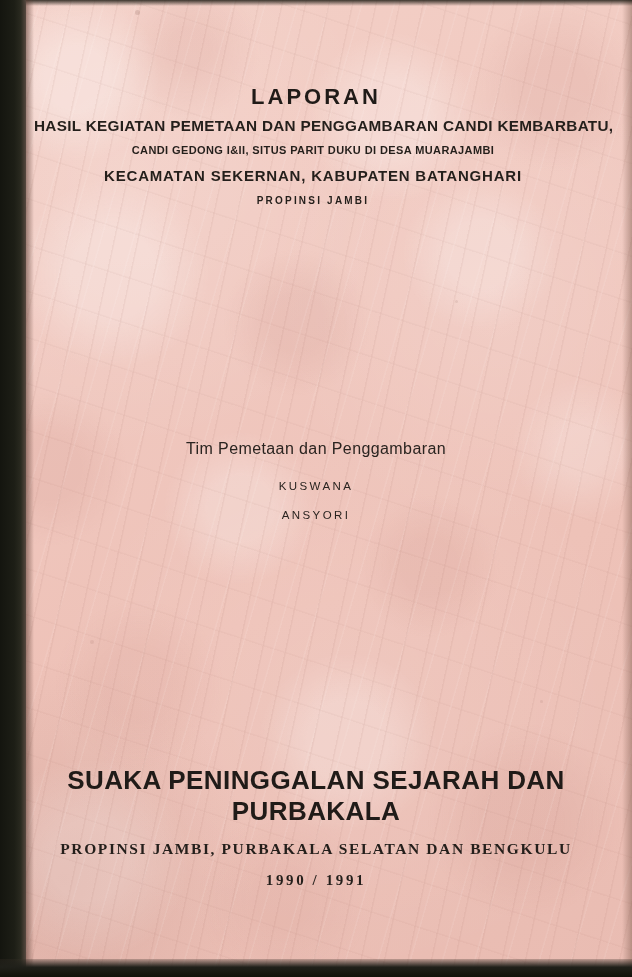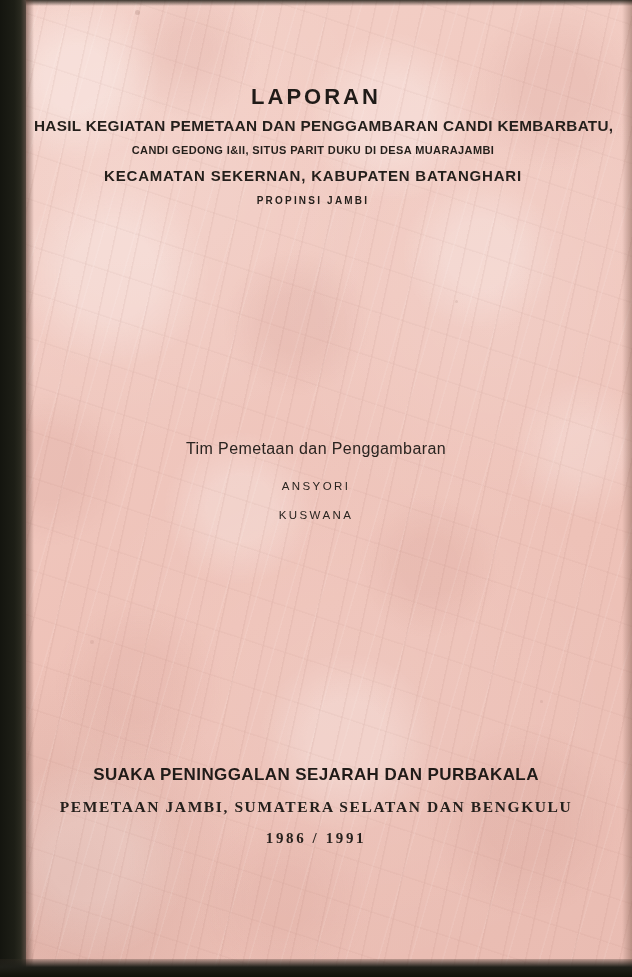--- a/index.html
+++ b/index.html
@@ -149,21 +149,21 @@
     font-size: 11.5px;
     letter-spacing: 2.4px;
     color: #2a2420;
     margin-bottom: 17px;
   }
 
   .footer {
     top: 765px;
   }
   .foot-line1 {
-    font-size: 17px;
+    font-size: 26px;
     font-weight: bold;
     letter-spacing: 0.4px;
     color: #201b18;
     margin-bottom: 13px;
   }
   .foot-line2 {
     font-size: 15.5px;
     font-weight: bold;
     letter-spacing: 1.6px;
     color: #241f1b;
@@ -211,24 +211,24 @@
 
     <div class="block title-lines">
       <div class="tline l1">HASIL KEGIATAN PEMETAAN DAN PENGGAMBARAN CANDI KEMBARBATU,</div>
       <div class="tline l2">CANDI GEDONG I&amp;II, SITUS PARIT DUKU DI DESA MUARAJAMBI</div>
       <div class="tline l3">KECAMATAN SEKERNAN, KABUPATEN BATANGHARI</div>
       <div class="tline l4">PROPINSI JAMBI</div>
     </div>
 
     <div class="block team">
       <div class="team-heading">Tim Pemetaan dan Penggambaran</div>
+      <div class="team-name">KUSWANA</div>
       <div class="team-name">ANSYORI</div>
-      <div class="team-name">KUSWANA</div>
     </div>
 
     <div class="block footer">
       <div class="foot-line1">SUAKA PENINGGALAN SEJARAH DAN PURBAKALA</div>
-      <div class="foot-line2">PEMETAAN  JAMBI, SUMATERA  SELATAN  DAN  BENGKULU</div>
-      <div class="foot-line3">1986 / 1991</div>
+      <div class="foot-line2">PROPINSI  JAMBI, PURBAKALA  SELATAN  DAN  BENGKULU</div>
+      <div class="foot-line3">1990 / 1991</div>
     </div>
 
   </div>
 </div>
 
 </body></html>

